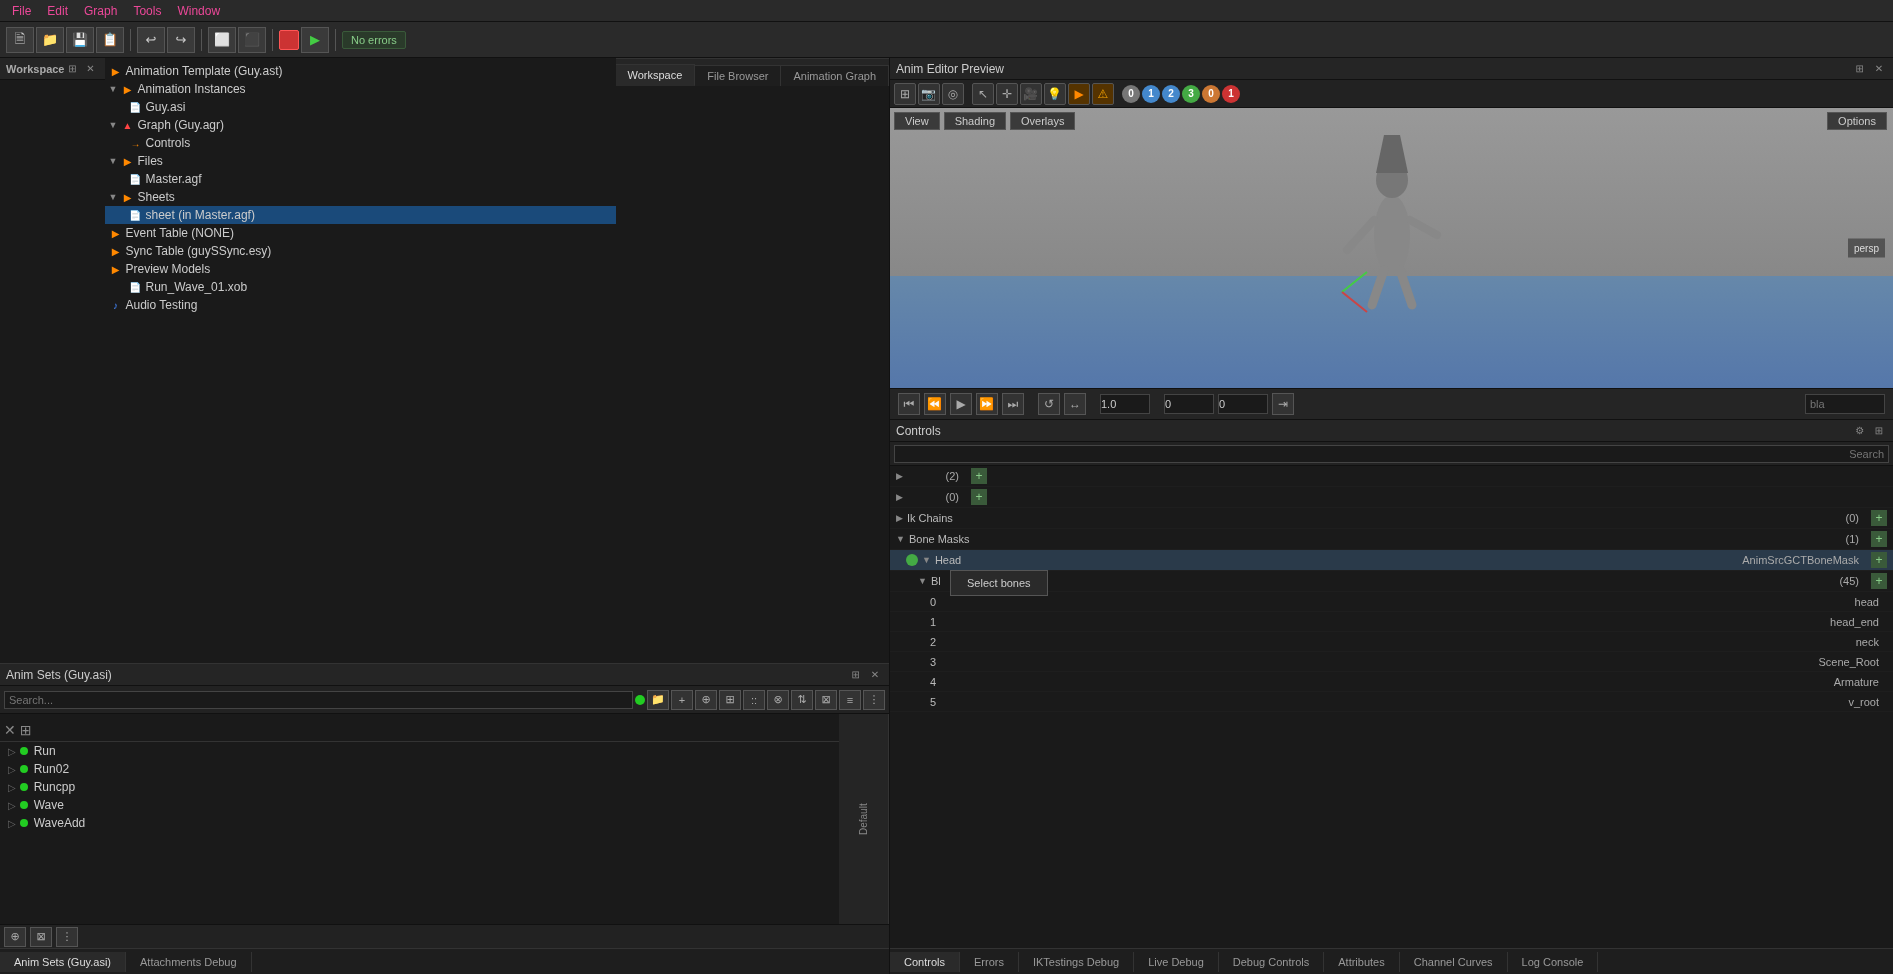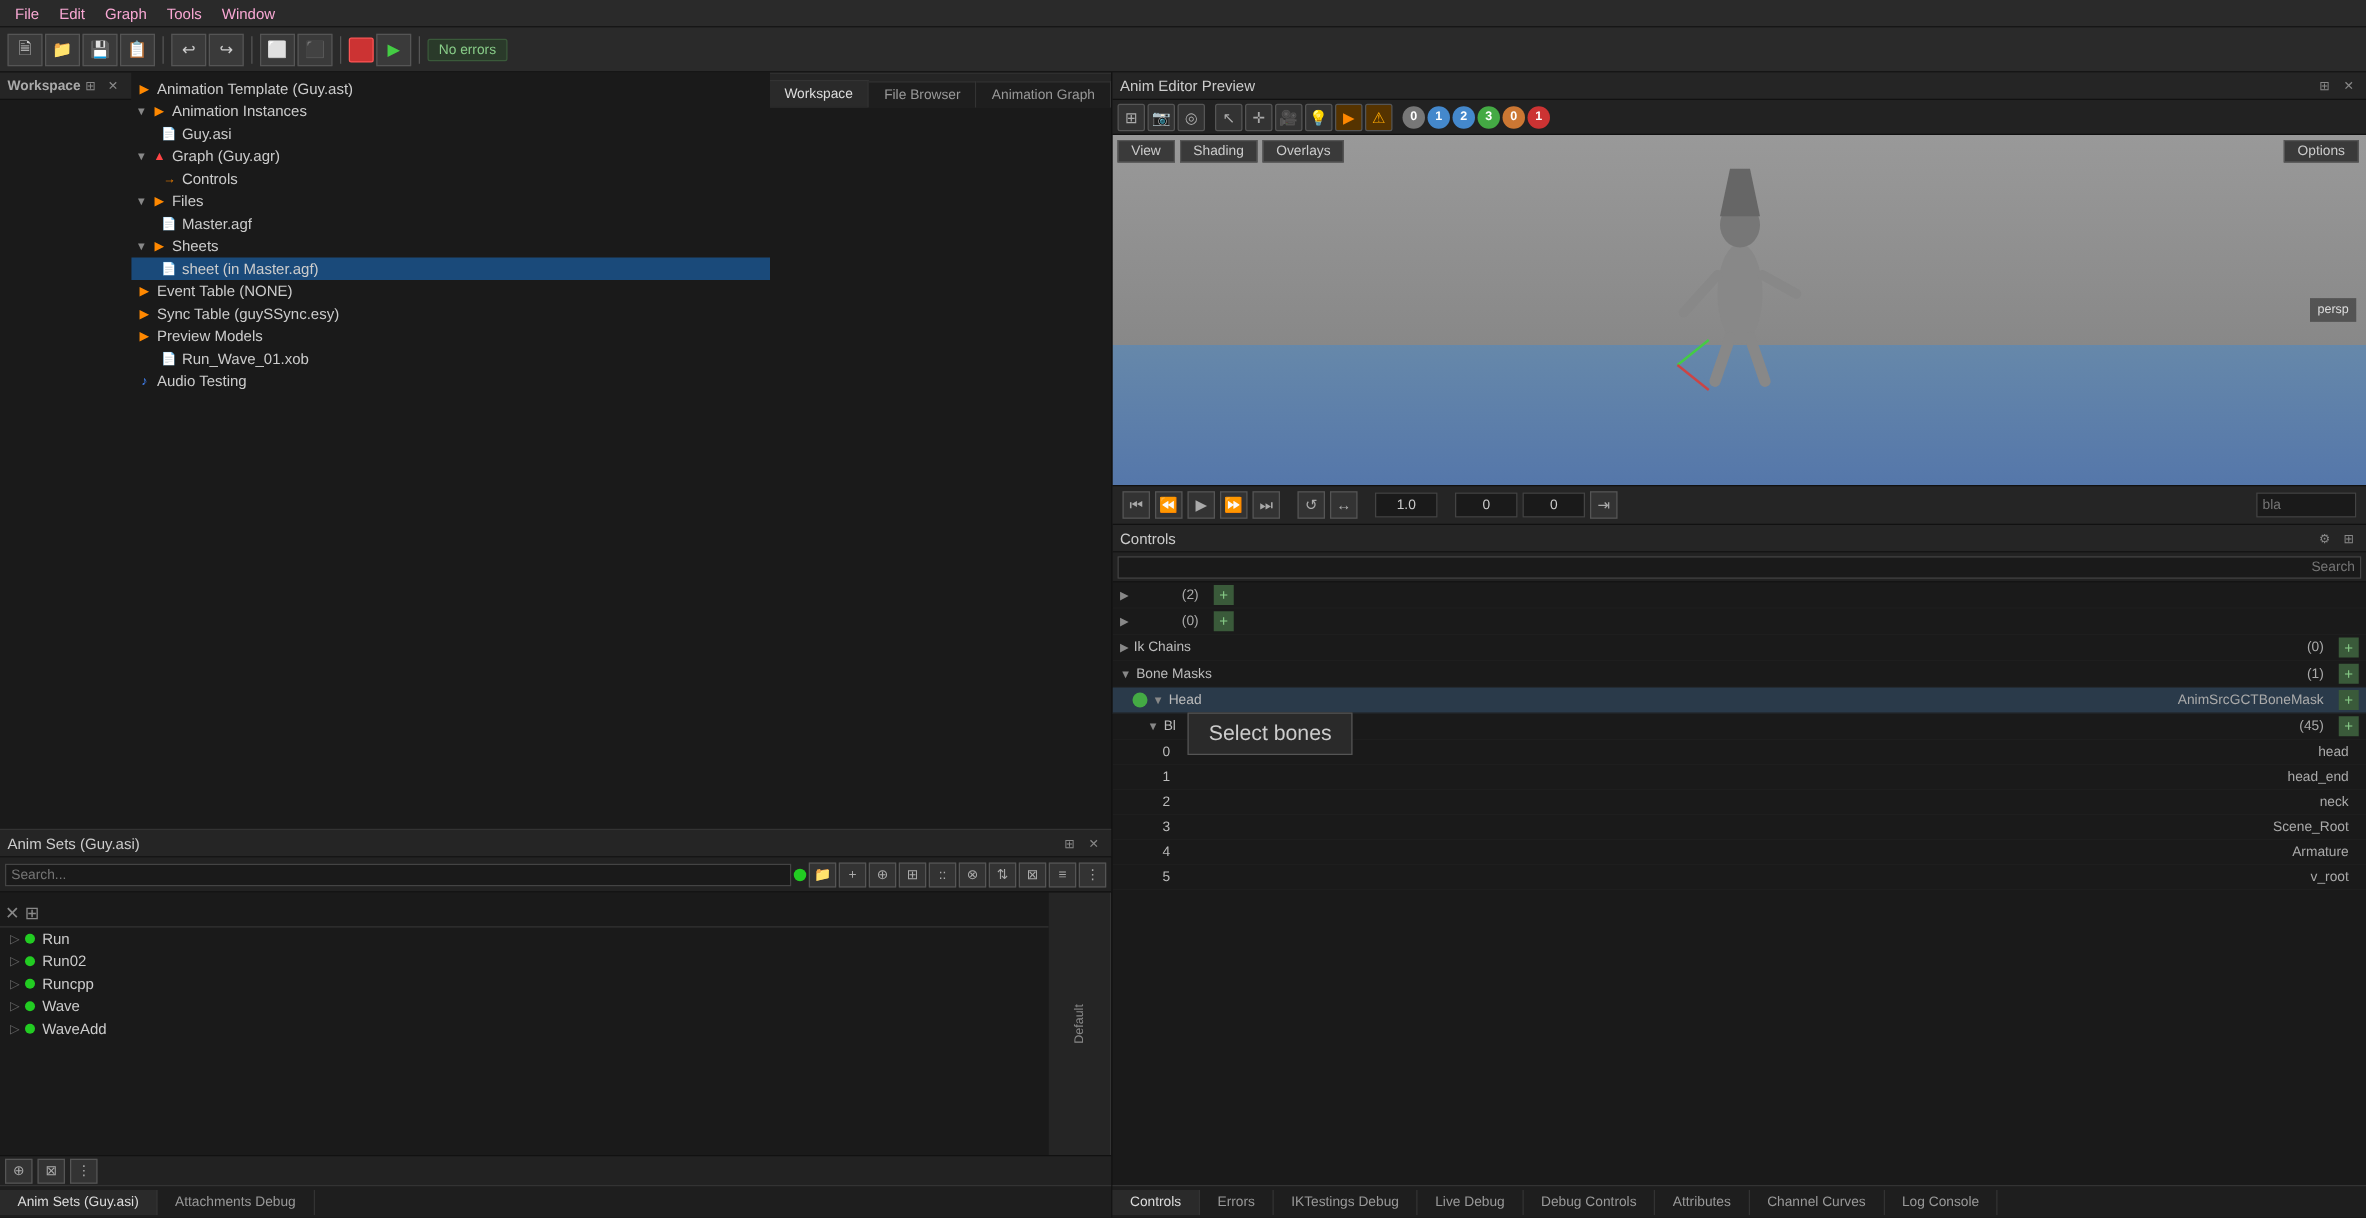--- a/index.html
+++ b/index.html
@@ -1,20 +1,20 @@
 <!DOCTYPE html>
 <html><head>
   <meta charset="utf-8">
   <style>
     * { margin: 0; padding: 0; box-sizing: border-box; }
     body { background: #1a1a1a; color: #ccc; font-family: 'Segoe UI', Arial, sans-serif; font-size: 12px; width: 1893px; height: 974px; overflow: hidden; }
 
     
     #menu-bar { background: #2a2a2a; height: 22px; display: flex; align-items: center; padding: 0 4px; border-bottom: 1px solid #111; }
-    #menu-bar span { padding: 2px 8px; cursor: pointer; color: #f9a8d4; font-size: 12px; }
+    #menu-bar span { padding: 2px 8px; cursor: pointer; color: #ec4899; font-size: 12px; }
 
     
     #toolbar { background: #2a2a2a; height: 36px; display: flex; align-items: center; padding: 0 6px; border-bottom: 1px solid #111; gap: 2px; }
     .toolbar-btn { width: 28px; height: 26px; background: #3a3a3a; border: 1px solid #555; color: #ccc; cursor: pointer; display: flex; align-items: center; justify-content: center; font-size: 13px; }
     .toolbar-sep { width: 1px; height: 22px; background: #555; margin: 0 4px; }
     .toolbar-red-btn { width: 20px; height: 20px; background: #cc3333; border-radius: 2px; border: 1px solid #ff5555; cursor: pointer; }
     .no-errors { background: #2a3a2a; border: 1px solid #3a5a3a; padding: 2px 8px; color: #88cc88; font-size: 11px; border-radius: 2px; }
 
     
     #main-layout { display: flex; height: calc(974px - 58px); }
@@ -67,21 +67,21 @@
     .vp-num { width: 18px; height: 18px; border-radius: 50%; display: flex; align-items: center; justify-content: center; font-size: 10px; font-weight: bold; color: white; cursor: pointer; }
     .num-grey { background: #777; }
     .num-blue { background: #4488cc; }
     .num-green { background: #44aa44; }
     .num-orange { background: #cc7733; }
     .num-red { background: #cc3333; }
 
     
     #playback-bar { background: #252525; height: 32px; display: flex; align-items: center; padding: 0 8px; gap: 4px; border-top: 1px solid #111; border-bottom: 1px solid #111; }
     .pb-btn { width: 22px; height: 22px; background: #333; border: 1px solid #555; color: #aaa; cursor: pointer; display: flex; align-items: center; justify-content: center; font-size: 12px; }
-    .pb-input { width: 50px; height: 20px; background: #1a1a1a; border: 1px solid #444; color: #ccc; text-align: center; font-size: 11px; }
+    .pb-input { width: 50px; height: 20px; background: #1a1a1a; border: 1px solid #444; color: #ccc; font-size: 11px; }
     .pb-text-input { width: 80px; height: 20px; background: #1a1a1a; border: 1px solid #444; color: #ccc; padding: 0 4px; font-size: 11px; }
 
     
     #controls-panel { flex: 1; display: flex; flex-direction: column; overflow: hidden; }
     #controls-header { background: #252525; height: 22px; display: flex; align-items: center; justify-content: space-between; padding: 0 6px; border-bottom: 1px solid #111; }
     #controls-search { background: #222; height: 24px; display: flex; align-items: center; padding: 0 4px; border-bottom: 1px solid #111; }
     .ctrl-search { flex: 1; height: 18px; background: #1a1a1a; border: 1px solid #444; color: #ccc; padding: 0 4px; font-size: 11px; text-align: right; }
     #controls-tree { flex: 1; overflow-y: auto; }
     .ctrl-row { display: flex; align-items: center; padding: 2px 6px; border-bottom: 1px solid #1e1e1e; cursor: pointer; min-height: 20px; }
     .ctrl-label { flex: 1; color: #bbb; font-size: 11px; }
@@ -89,21 +89,21 @@
     .ctrl-add-btn { width: 16px; height: 16px; background: #3a5a3a; border: none; color: #88cc88; cursor: pointer; display: flex; align-items: center; justify-content: center; font-size: 12px; margin-left: 4px; }
     .ctrl-chevron { color: #888; margin-right: 4px; font-size: 9px; }
     .ctrl-circle { width: 12px; height: 12px; border-radius: 50%; background: #888; margin-right: 4px; display: inline-flex; align-items: center; justify-content: center; }
     .ctrl-circle-green { background: #44aa44; }
     .ctrl-indent-1 { padding-left: 16px; }
     .ctrl-indent-2 { padding-left: 28px; }
     .ctrl-indent-3 { padding-left: 40px; }
 
     
     #context-menu { position: absolute; background: #2a2a2a; border: 1px solid #555; z-index: 100; padding: 2px 0; }
-    .ctx-item { padding: 4px 16px; cursor: pointer; font-size: 17px; color: #ccc; }
+    .ctx-item { padding: 4px 16px; cursor: pointer; font-size: 11px; color: #ccc; }
 
     
     #bottom-tabs { height: 26px; background: #1e1e1e; display: flex; align-items: center; border-top: 1px solid #333; }
     .bottom-tab { padding: 4px 14px; cursor: pointer; font-size: 11px; color: #999; border-right: 1px solid #333; }
     .bottom-tab.active { background: #2a2a2a; color: #ddd; }
 
     
     .vp-options-btn { position: absolute; right: 6px; top: 4px; padding: 2px 10px; background: #3a3a3a; border: 1px solid #555; color: #ccc; cursor: pointer; font-size: 11px; z-index: 10; }
     .vp-text-overlay { position: absolute; right: 8px; top: 50%; transform: translateY(-50%); background: rgba(0,0,0,0.4); padding: 4px 6px; font-size: 10px; color: #eee; }
 

